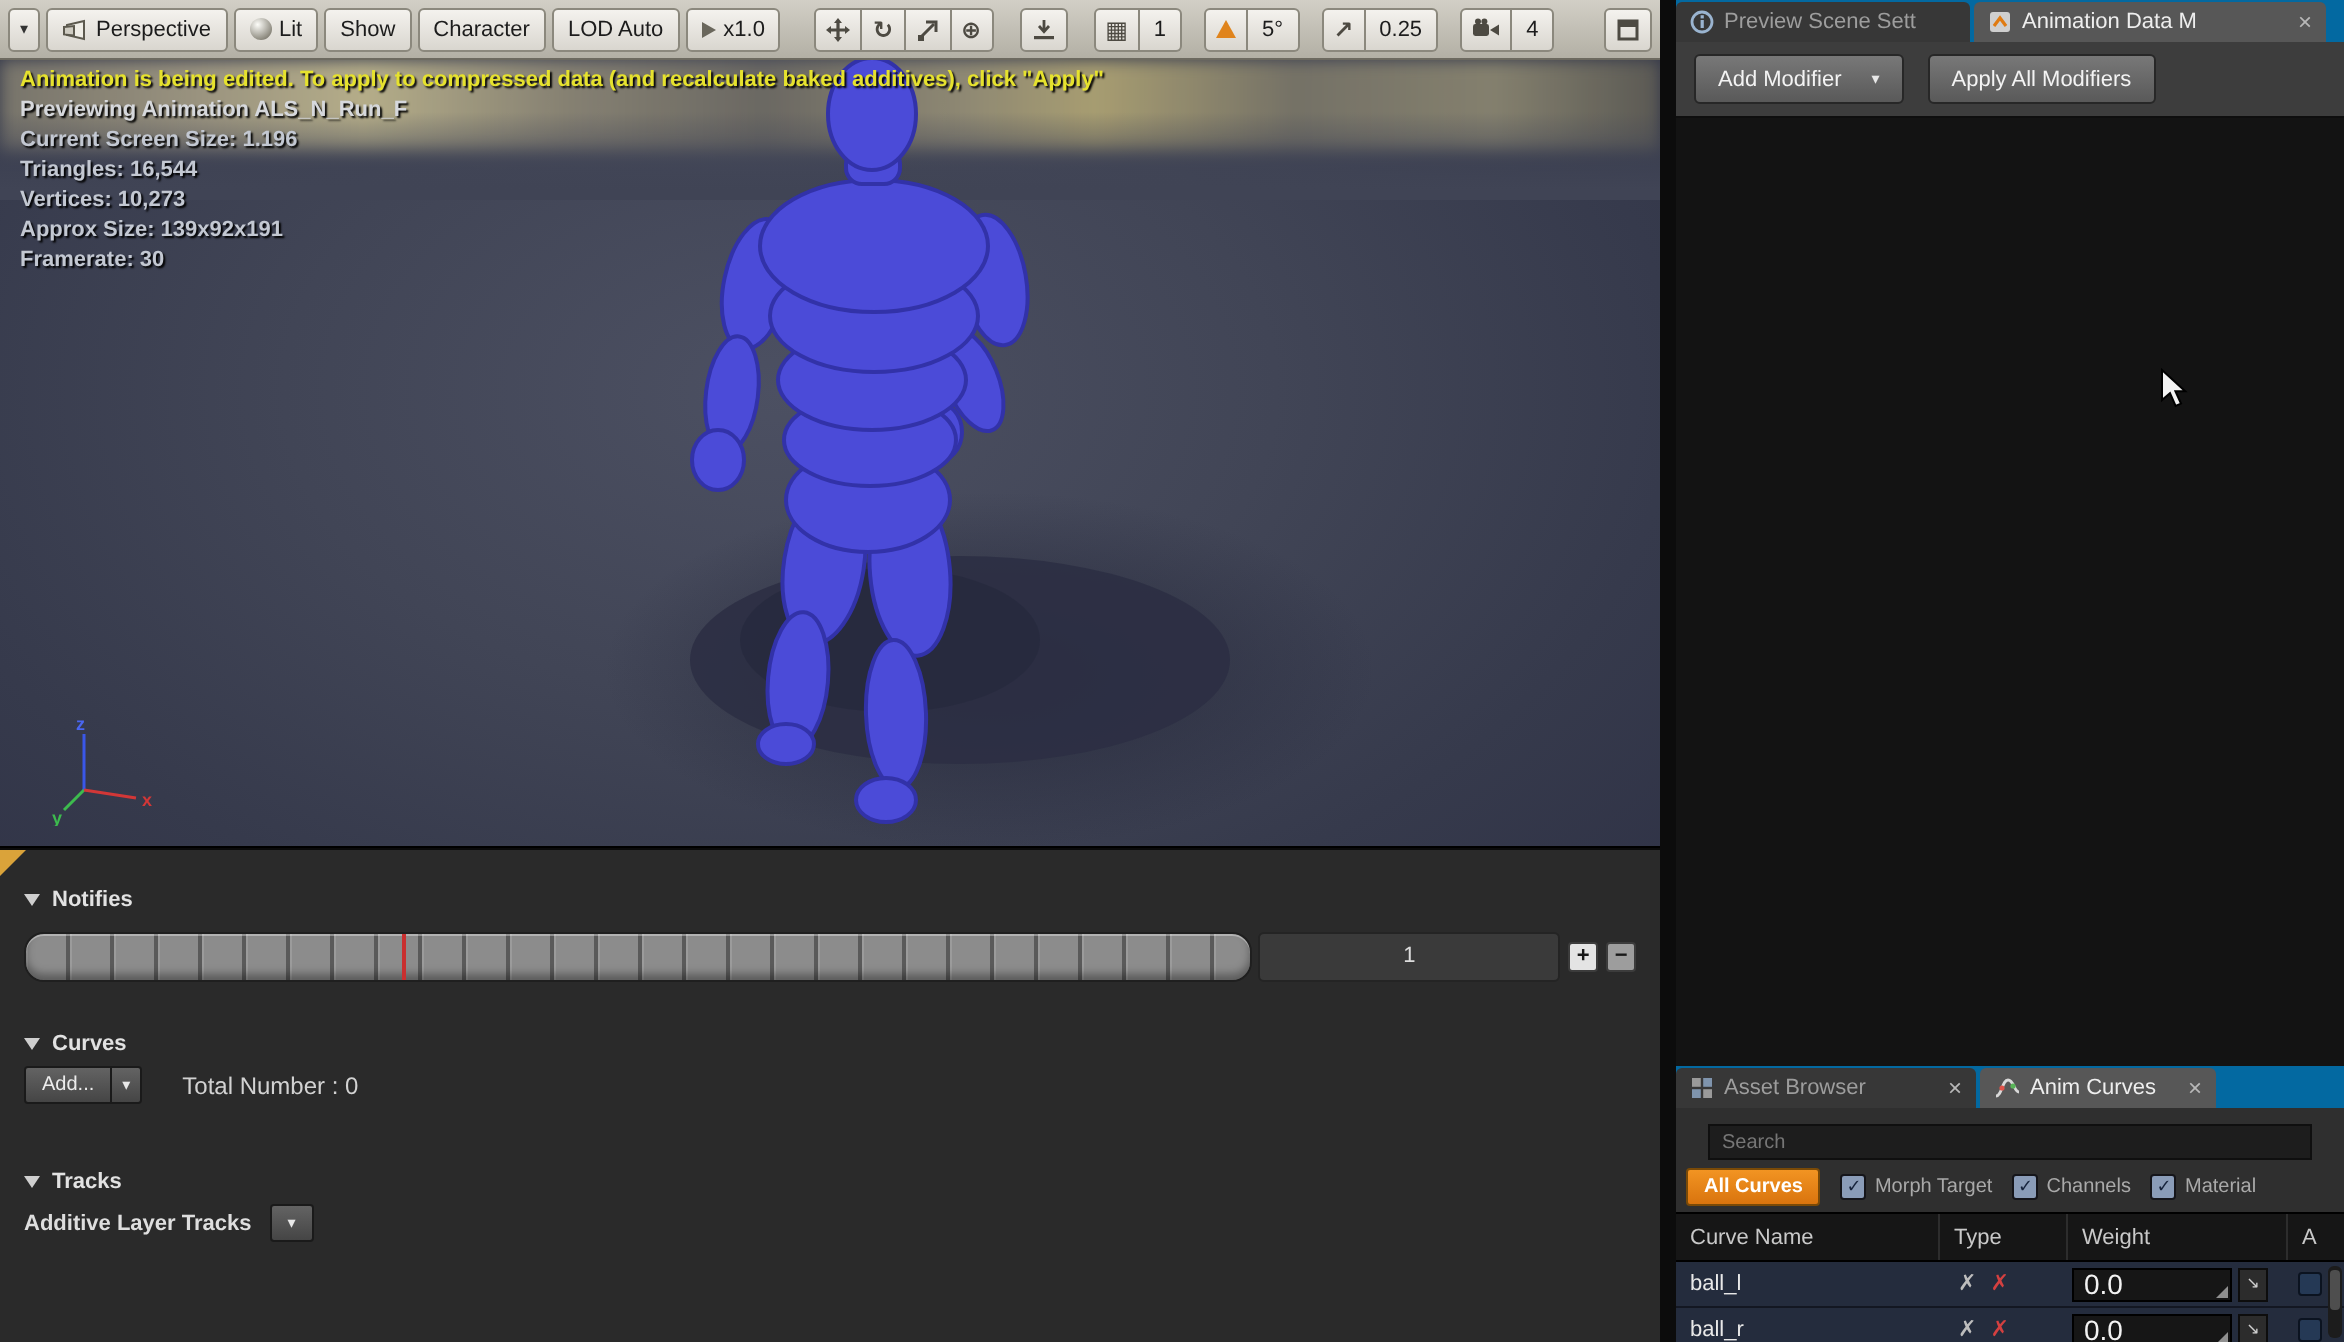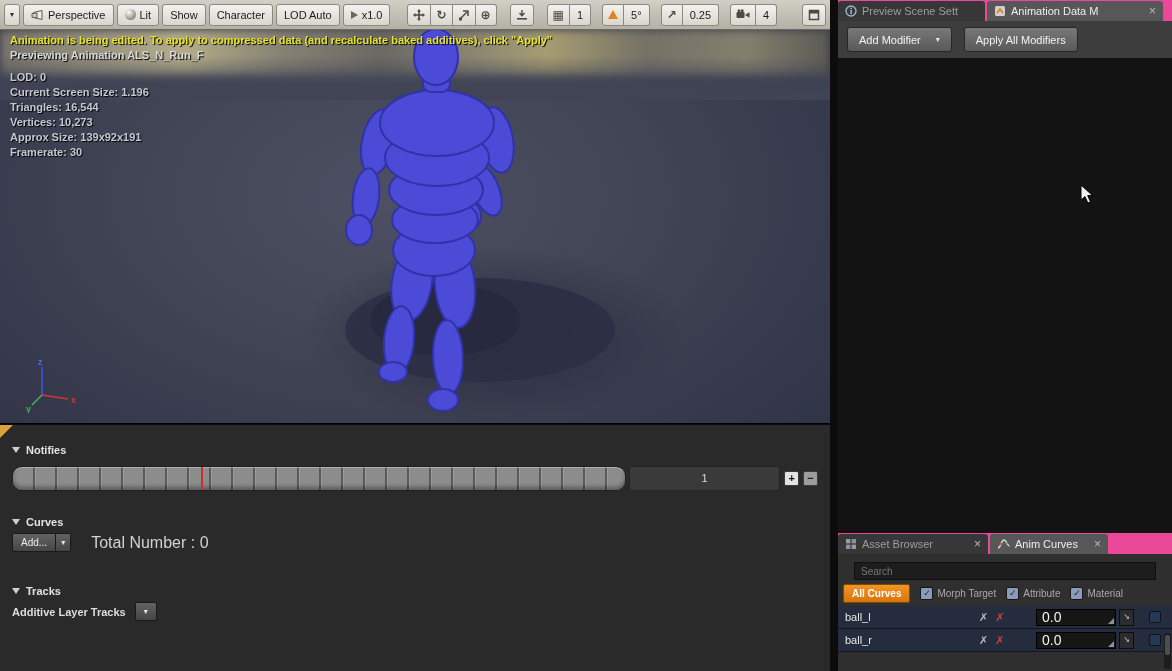--- a/index.html
+++ b/index.html
@@ -62,28 +62,28 @@
   .sbtn{width:15px;height:15px;box-sizing:border-box;border:1px solid #3c3c3c;border-radius:2px;display:flex;align-items:center;justify-content:center;
     font-size:11px;font-weight:bold;color:#181818;margin-left:4px;line-height:1}
   .sbtn.plus{background:#e4e4e4}
   .sbtn.minus{background:#9d9d9d}
   #curves-row{position:absolute;left:12px;top:108px;display:flex;align-items:center}
   .grpD{display:inline-flex}
   .darkbtn{height:19px;display:inline-flex;align-items:center;padding:0 8px;box-sizing:border-box;
     background:linear-gradient(#636363,#454545);border:1px solid #1a1a1a;color:#ececec;font-size:10px;border-radius:2px}
   .grpD .darkbtn:first-child{border-radius:2px 0 0 2px}
   .grpD .darkbtn.dd{padding:0 5px;border-left-width:0;border-radius:0 2px 2px 0}
-  .total{margin-left:20px;color:#d2d2d2;font-size:16px}
+  .total{margin-left:20px;color:#d2d2d2;font-size:12px}
   #tracks-row{position:absolute;left:12px;top:177px;display:flex;align-items:center;gap:9px}
   .addlbl{font-size:11px;font-weight:bold;color:#dedede}
 
   
   #rt{position:absolute;left:838px;top:0;width:334px;height:533px;background:#131313}
   #rb{position:absolute;left:838px;top:533px;width:334px;height:138px;background:#2f2f2f;overflow:hidden}
-  .tabbar{height:21px;background:#ec4899;display:flex;align-items:flex-end;gap:2px}
+  .tabbar{height:21px;background:#0369a1;display:flex;align-items:flex-end;gap:2px}
   .tab{height:20px;box-sizing:border-box;display:flex;align-items:center;gap:5px;padding:0 7px;font-size:11px;
     background:#373737;color:#9d9d9d;border-radius:3px 3px 0 0;white-space:nowrap;overflow:hidden}
   .tab.active{background:#575757;color:#eeeeee}
   .tab .tlabel{overflow:hidden;white-space:nowrap;flex:1}
   .tab.w1{width:147px}.tab.w2{width:176px}.tab.w3{width:150px}.tab.w4{width:118px}
   .close{color:#b8b8b8;font-size:12px;line-height:1;margin-left:3px}
   #rt-tools{position:absolute;top:21px;left:0;right:0;height:38px;background:#3d3d3d;border-bottom:1px solid #0e0e0e;
     display:flex;align-items:center;gap:12px;padding:0 9px;box-sizing:border-box}
   .gbtn{height:25px;display:inline-flex;align-items:center;gap:15px;padding:0 11px;box-sizing:border-box;
     background:linear-gradient(#787878,#595959);border:1px solid #272727;border-radius:3px;color:#f3f3f3;font-size:11px}
@@ -271,21 +271,20 @@
         <line x1="18" y1="40" x2="8" y2="50" stroke="#3dbb4e" stroke-width="1.5"></line>
         <text x="2" y="57" fill="#3dbb4e">y</text>
         <line x1="18" y1="40" x2="44" y2="44" stroke="#d23737" stroke-width="1.5"></line>
         <text x="47" y="48" fill="#d23737">x</text>
       </g>
     </svg>
 
     <div id="overlay">
       <div class="ov warn">Animation is being edited. To apply to compressed data (and recalculate baked additives), click "Apply"</div>
       <div class="ov l1">Previewing Animation ALS_N_Run_F</div>
-      <div class="ov gap">LOD: 0</div>
       <div class="ov">Current Screen Size: 1.196</div>
       <div class="ov">Triangles: 16,544</div>
       <div class="ov">Vertices: 10,273</div>
       <div class="ov">Approx Size: 139x92x191</div>
       <div class="ov">Framerate: 30</div>
     </div>
   </div>
 
   <div id="bottom-panel">
     <div class="corner-marker"></div>
@@ -393,30 +392,36 @@
       <div class="fgroup">
         <span class="chk">
             <span>✓</span>
           </span>
         <span class="flabel">Morph Target</span>
       </div>
       <div class="fgroup">
         <span class="chk">
             <span>✓</span>
           </span>
-        <span class="flabel">Attribute</span>
+        <span class="flabel">Channels</span>
       </div>
       <div class="fgroup">
         <span class="chk">
             <span>✓</span>
           </span>
         <span class="flabel">Material</span>
       </div>
     </div>
 
+    <div class="thead">
+      <div class="hc c1">Curve Name</div>
+      <div class="hc c2">Type</div>
+      <div class="hc c3">Weight</div>
+      <div class="hc c4">A</div>
+    </div>
 
     <div class="trow">
       <div class="cell-name">ball_l</div>
       <div class="cell-type">
         <span class="xg">✗</span>
         <span class="xr">✗</span>
       </div>
       <div class="cell-weight">
         <div class="winput">
           <span>0.0</span>

